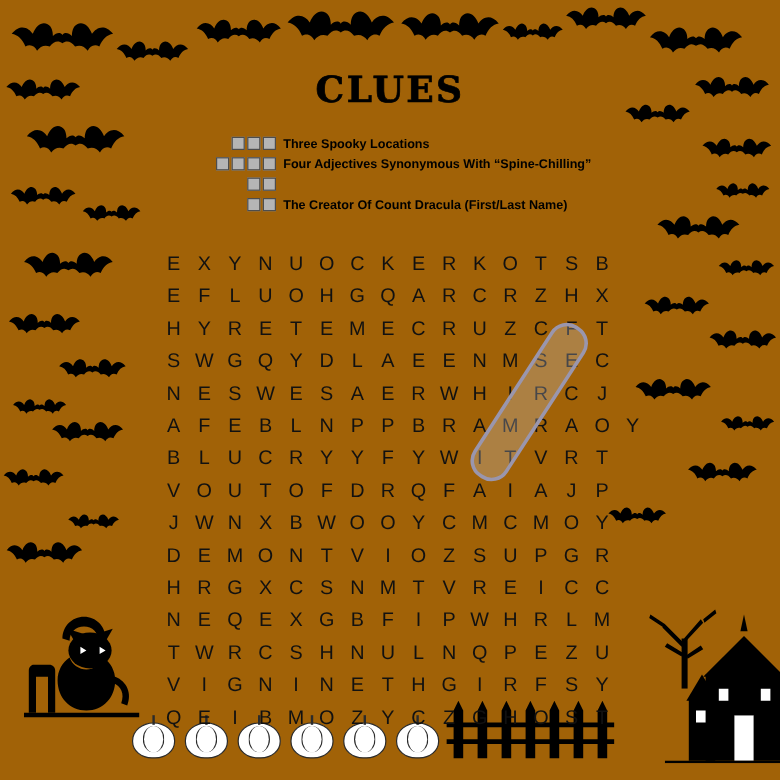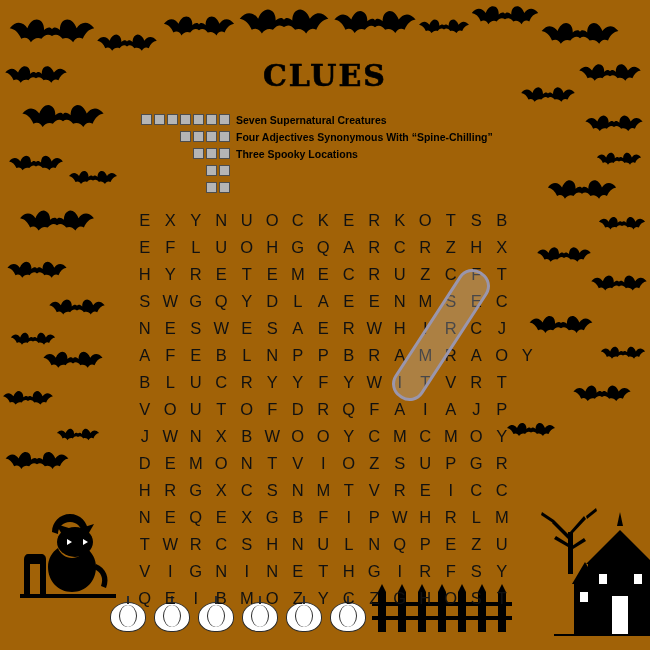--- a/index.html
+++ b/index.html
@@ -260,64 +260,53 @@
       </svg>
     <svg class="bat" style="left:506px;top:420px;" width="50" height="26" viewBox="0 0 100 52">
         <path fill="#000" d="M2 16c8-10 16-6 20 0 3-8 9-12 14-9 4 2 5 7 5 11 3-3 7-4 9-1 2-3 6-2 9 1 0-4 1-9 5-11 5-3 11 1 14 9 4-6 12-10 20 0-6 1-10 5-13 12-5-3-9 0-11 4-3-4-7-6-12-4-4-5-8-6-12-3-4-3-8-2-12 3-5-2-9 0-12 4-2-4-6-7-11-4-3-7-7-11-13-12z"></path>
       </svg>
   </div>
 
   <div id="title">CLUES</div>
 
   <div id="clues">
 
+
     <div class="clue-row">
       <div class="boxes">
         <div class="box"></div>
         <div class="box"></div>
         <div class="box"></div>
-        <div class="box"></div>
-        <div class="box"></div>
-        <div class="box"></div>
-        <div class="box"></div>
       </div>
-      <div class="clue-text">Seven Supernatural Creatures</div>
+      <div class="clue-text">Three Spooky Locations</div>
     </div>
 
     <div class="clue-row">
       <div class="boxes">
         <div class="box"></div>
         <div class="box"></div>
         <div class="box"></div>
         <div class="box"></div>
       </div>
       <div class="clue-text">Four Adjectives Synonymous With “Spine-Chilling”</div>
     </div>
 
     <div class="clue-row">
       <div class="boxes">
         <div class="box"></div>
         <div class="box"></div>
-        <div class="box"></div>
       </div>
-      <div class="clue-text">Three Spooky Locations</div>
     </div>
 
     <div class="clue-row">
       <div class="boxes">
         <div class="box"></div>
         <div class="box"></div>
       </div>
-    </div>
-
-    <div class="clue-row">
-      <div class="boxes">
-        <div class="box"></div>
-        <div class="box"></div>
-      </div>
+      <div class="clue-text">The Creator Of Count Dracula (First/Last Name)</div>
     </div>
 
   </div>
 
   <div id="grid">
       <div class="cell">E</div>
       <div class="cell">X</div>
       <div class="cell">Y</div>
       <div class="cell">N</div>
       <div class="cell">U</div>

